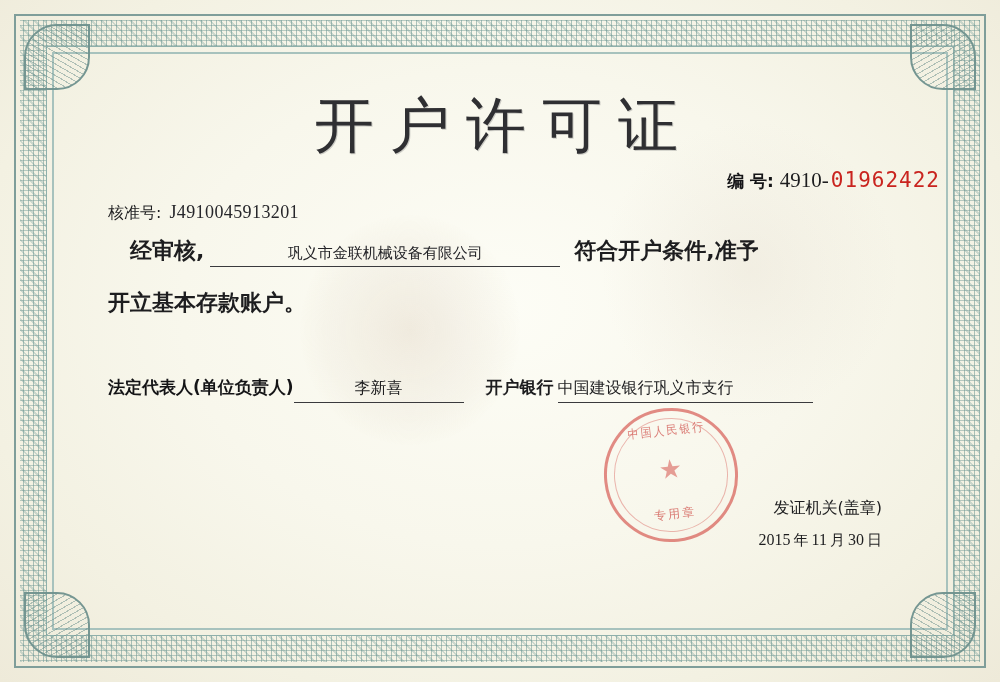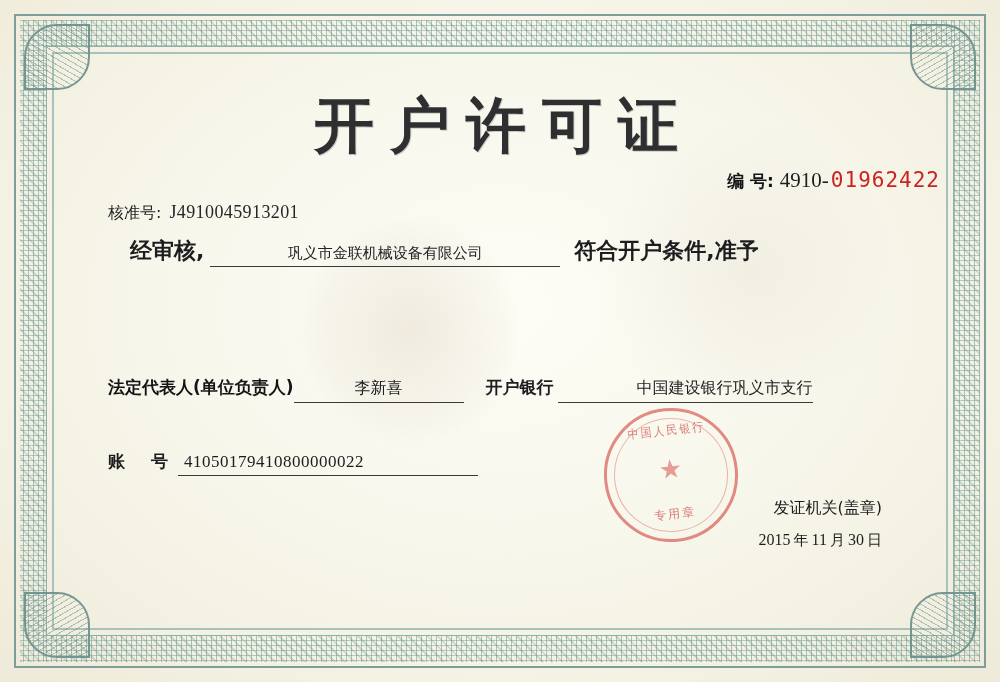--- a/index.html
+++ b/index.html
@@ -114,21 +114,21 @@
   }
 
   .doc-title {
     position: absolute;
     left: 8px;
     right: 0;
     top: 28px;
     text-align: center;
     font-family: "DejaVu Serif", serif;
     font-size: 60px;
-    font-weight: 700;
+    font-weight: 400;
     letter-spacing: 16px;
     color: #2f2f32;
     text-shadow: 1px 1px 0 rgba(120,120,120,0.35);
   }
 
   .row {
     position: absolute;
     display: flex;
     align-items: baseline;
     font-family: "DejaVu Sans", sans-serif;
@@ -215,21 +215,21 @@
     text-align: center;
     border-bottom: 1px solid #3a3a3d;
     padding-bottom: 3px;
     font-family: "Liberation Serif", serif;
     font-size: 16px;
   }
   .bank-label { font-size: 17px; font-weight: 700; margin-left: 22px; white-space: nowrap; }
   .bank-value {
     display: inline-block;
     min-width: 255px;
-    text-align: right;
+    text-align: left;
     border-bottom: 1px solid #3a3a3d;
     padding-bottom: 3px;
     font-family: "Liberation Serif", serif;
     font-size: 16px;
     margin-left: 4px;
   }
 
   
   .row-acct { left: 48px; top: 392px; }
   .acct-label { font-size: 17px; font-weight: 700; letter-spacing: 10px; }
@@ -352,32 +352,31 @@
       <span class="serial-prefix">4910-</span>
       <span class="serial-red">01962422</span>
     </div>
 
     <div class="row row-stmt1">
       <span class="stmt-lead">经审核,</span>
       <span class="company-line">巩义市金联机械设备有限公司</span>
       <span class="stmt-tail">符合开户条件,准予</span>
     </div>
 
+    <div class="row row-stmt2">
+      <span>开立基本存款账户。</span>
+    </div>
 
     <div class="row row-rep">
       <span class="label">法定代表人(单位负责人)</span>
       <span class="rep-value">李新喜</span>
       <span class="bank-label">开户银行</span>
       <span class="bank-value">中国建设银行巩义市支行</span>
     </div>
 
-    <div class="row row-acct">
-      <span class="acct-label">账 号</span>
-      <span class="acct-value">41050179410800000022</span>
-    </div>
 
     <div class="issuer">
       <div class="issuer-title">发证机关(盖章)</div>
       <div class="issuer-date">
         <span class="date-num">2015</span><span>年</span><span class="date-num">11</span><span>月</span><span class="date-num">30</span><span>日</span>
       </div>
     </div>
 
   </div>
 

